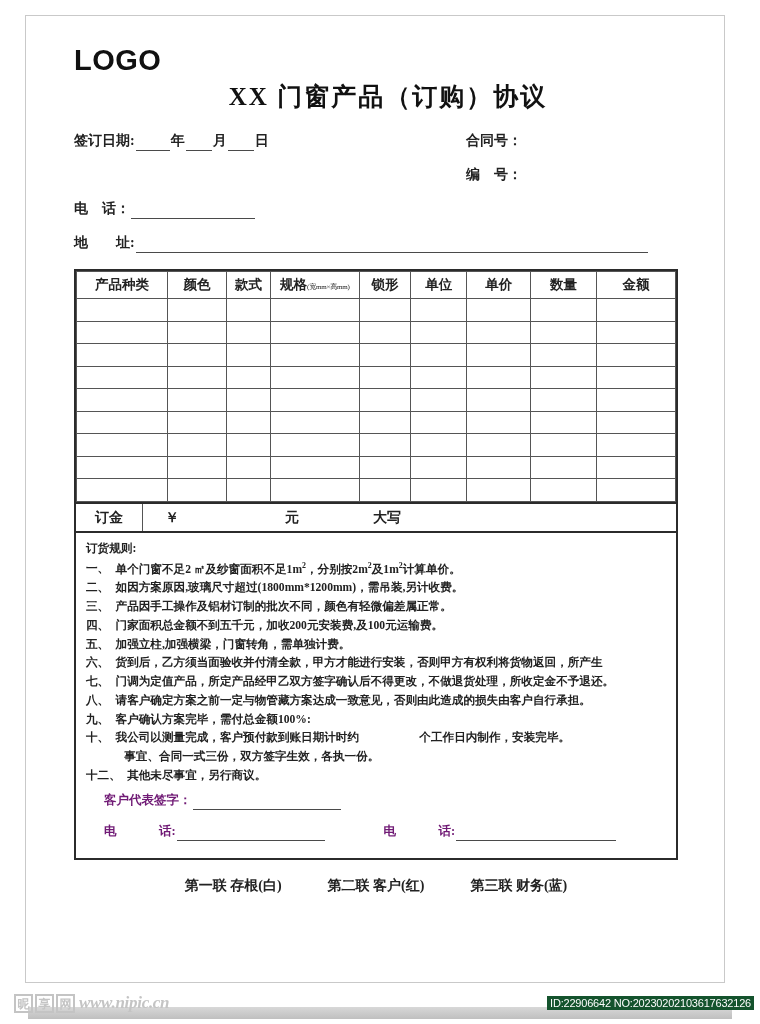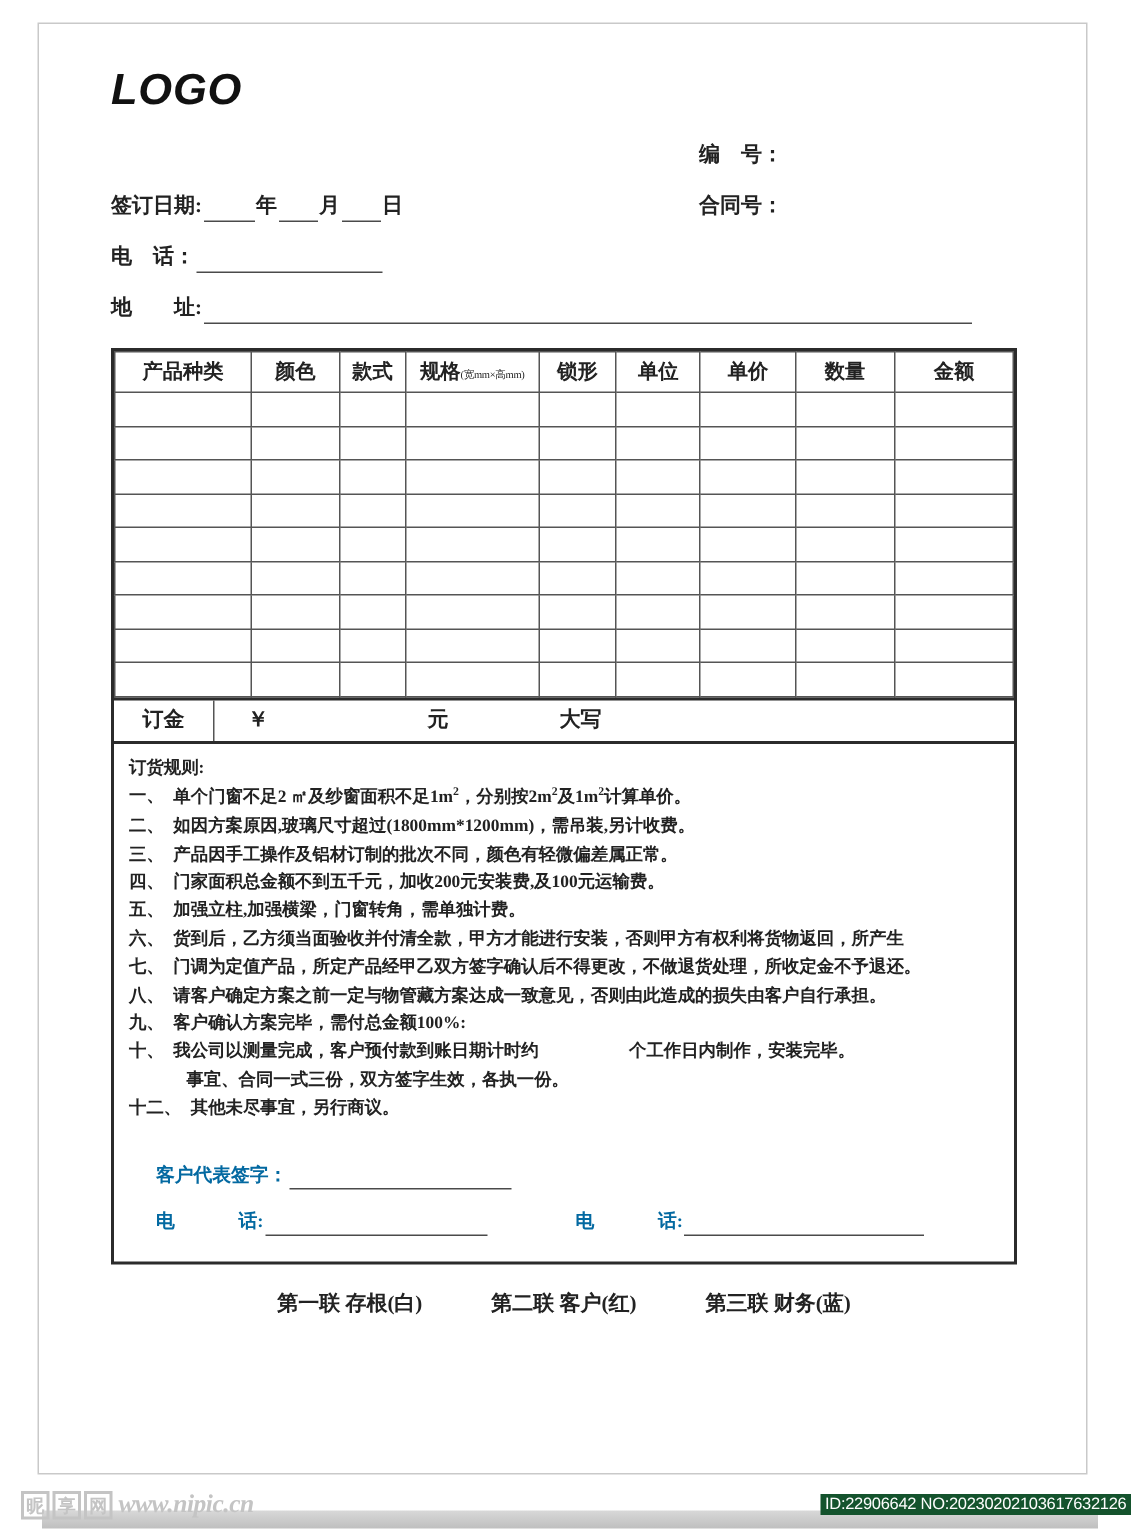--- a/index.html
+++ b/index.html
@@ -38,21 +38,20 @@
 
   
   .logo {
     font-family: "Liberation Sans", "DejaVu Sans", sans-serif;
     font-size: 29px;
     font-weight: 700;
     letter-spacing: 0.5px;
     color: #111;
     line-height: 1;
     margin: 0 0 6px 0;
-    font-style: italic;
   }
   .doc-title {
     text-align: center;
     font-size: 25px;
     font-weight: 700;
     letter-spacing: 2px;
     color: #111;
     margin: 0 0 0 24px;
     line-height: 1.25;
     white-space: nowrap;
@@ -185,25 +184,25 @@
   }
   .rule-text sup {
     font-size: 0.68em;
     vertical-align: super;
     font-weight: 700;
   }
   .inline-blank { display: inline-block; width: 5.2em; }
 
   
   .sign-block {
-    margin-top: 24px;
+    margin-top: 4px;
     padding: 0 14px 0 18px;
     font-size: 12.5px;
     font-weight: 700;
-    color: #0369a1;
+    color: #701a75;
     text-align: right;
   }
   .sign-row {
     display: flex;
     margin-bottom: 11px;
   }
   .sign-cell {
     display: flex;
     align-items: flex-end;
     white-space: nowrap;
@@ -285,42 +284,43 @@
     white-space: nowrap;
   }
 </style>
 </head>
 <body>
 
 <div class="page-sheet">
   <div class="page-inner">
 
     <div class="logo">LOGO</div>
+    <h1 class="doc-title">XX 门窗产品（订购）协议</h1>
 
 
     <div class="form-block">
-
-      <div class="form-row right-only">
-        <div class="col-right">
-          <span class="fld-label">编　号：</span>
-        </div>
-      </div>
 
       <div class="form-row">
         <div class="col-left fld">
           <span class="fld-label">签订日期:</span>
           <span class="rule-line u-short"></span>
           <span>年</span>
           <span class="rule-line u-xshort"></span>
           <span>月</span>
           <span class="rule-line u-xshort"></span>
           <span>日</span>
         </div>
         <div class="col-right">
           <span class="fld-label">合同号：</span>
+        </div>
+      </div>
+
+      <div class="form-row right-only">
+        <div class="col-right">
+          <span class="fld-label">编　号：</span>
         </div>
       </div>
 
       <div class="form-row">
         <div class="col-right">
           <span class="fld-label">电　话：</span>
           <span class="rule-line u-phone"></span>
         </div>
       </div>
 

